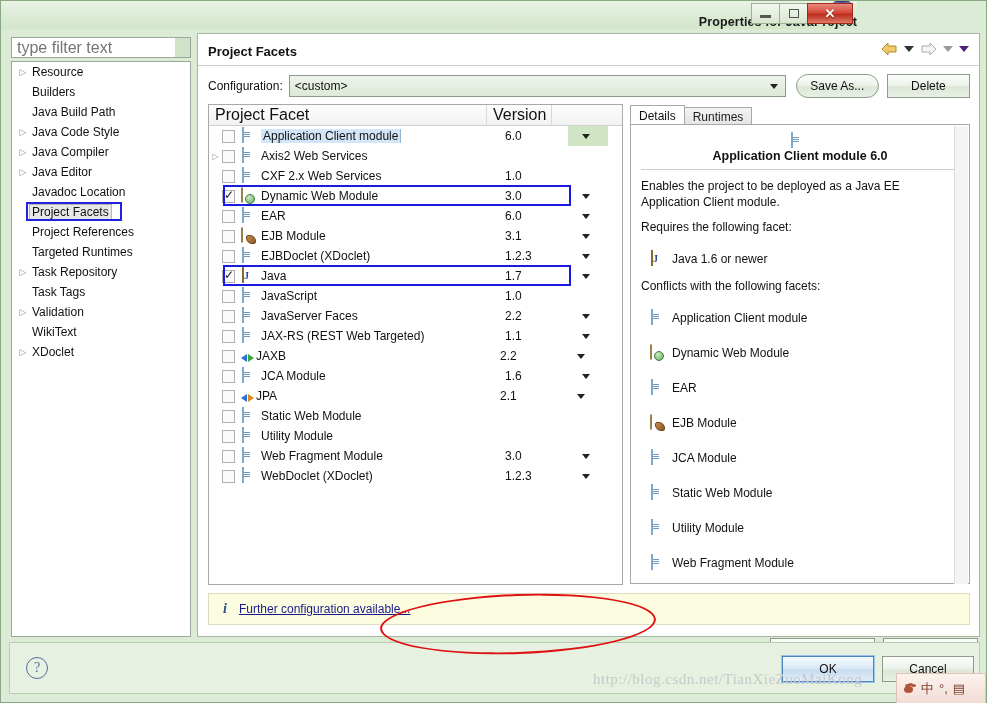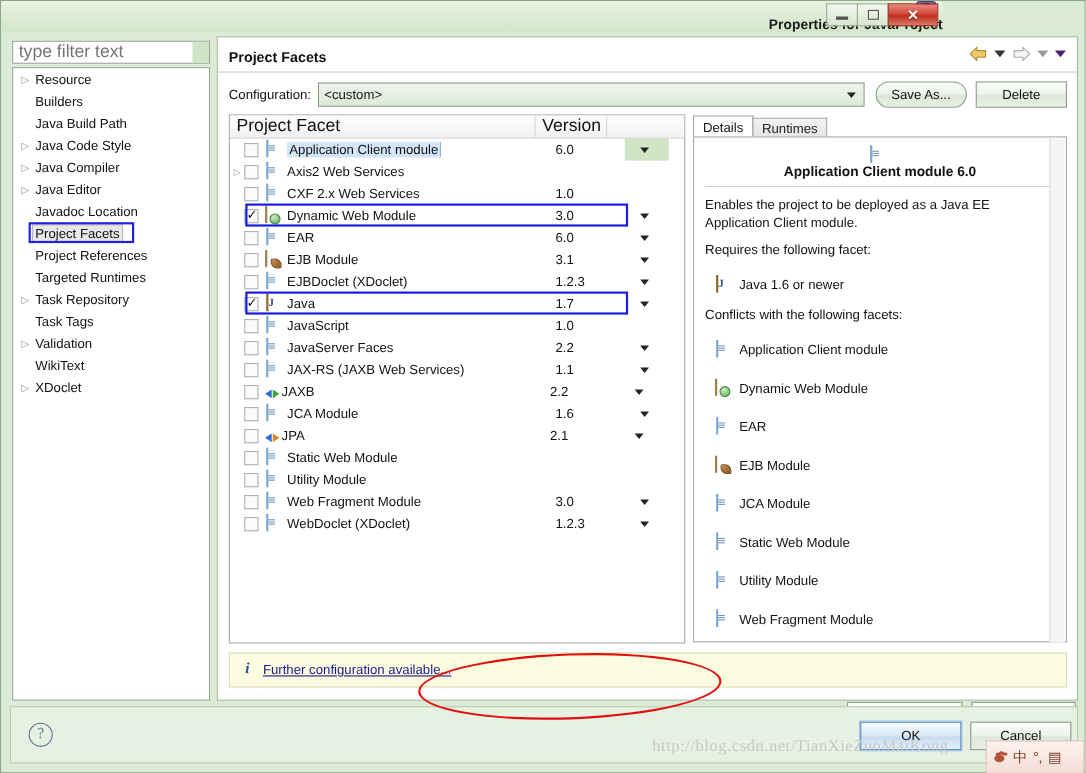--- a/index.html
+++ b/index.html
@@ -594,21 +594,21 @@
             <span class="f-name"><span>JavaServer Faces</span></span>
             <span class="f-version">2.2</span>
             <span class="f-dropdown">
               <span class="dcaret"></span>
             </span>
           </div>
           <div class="facet-row">
             <span class="f-arrow"></span>
             <span class="f-check"></span>
             <span class="f-icon"><span class="ic-doc"></span></span>
-            <span class="f-name"><span>JAX-RS (JAXB Web Services)</span></span>
+            <span class="f-name"><span>JAX-RS (REST Web Targeted)</span></span>
             <span class="f-version">1.1</span>
             <span class="f-dropdown">
               <span class="dcaret"></span>
             </span>
           </div>
           <div class="facet-row">
             <span class="f-arrow"></span>
             <span class="f-check"></span>
             <span class="f-icon ic-arrows"></span>
             <span class="f-name"><span>JAXB</span></span>

